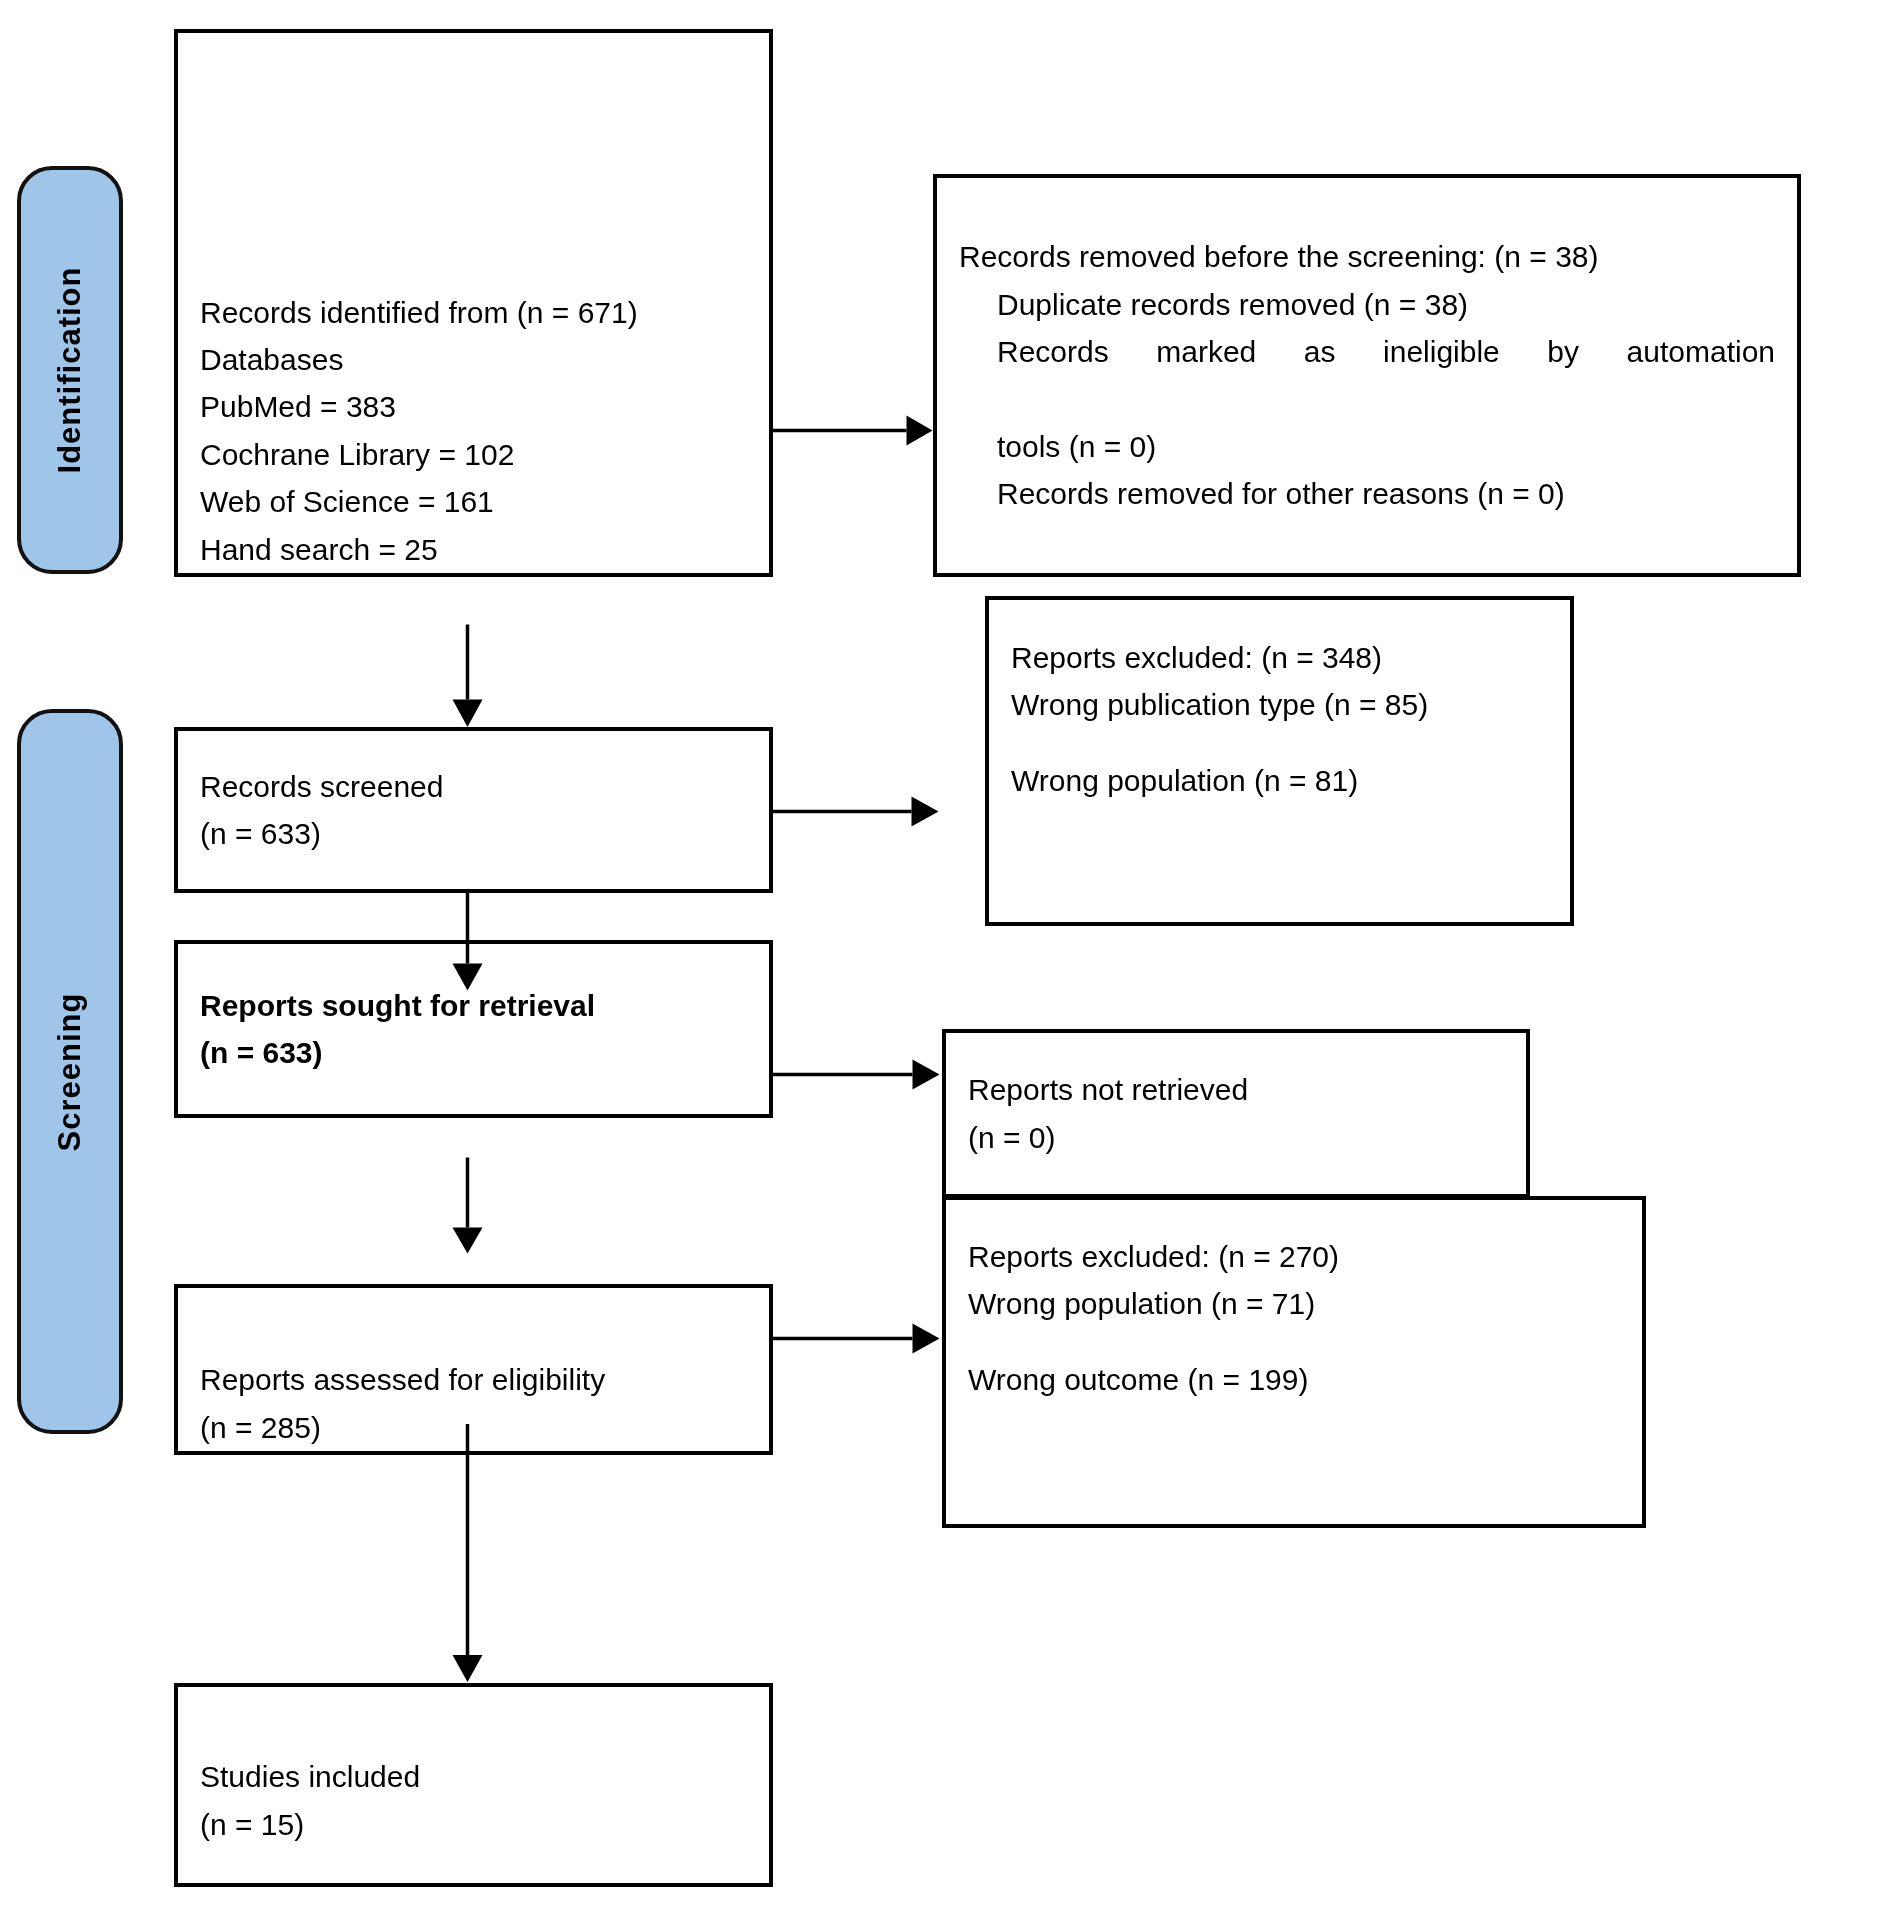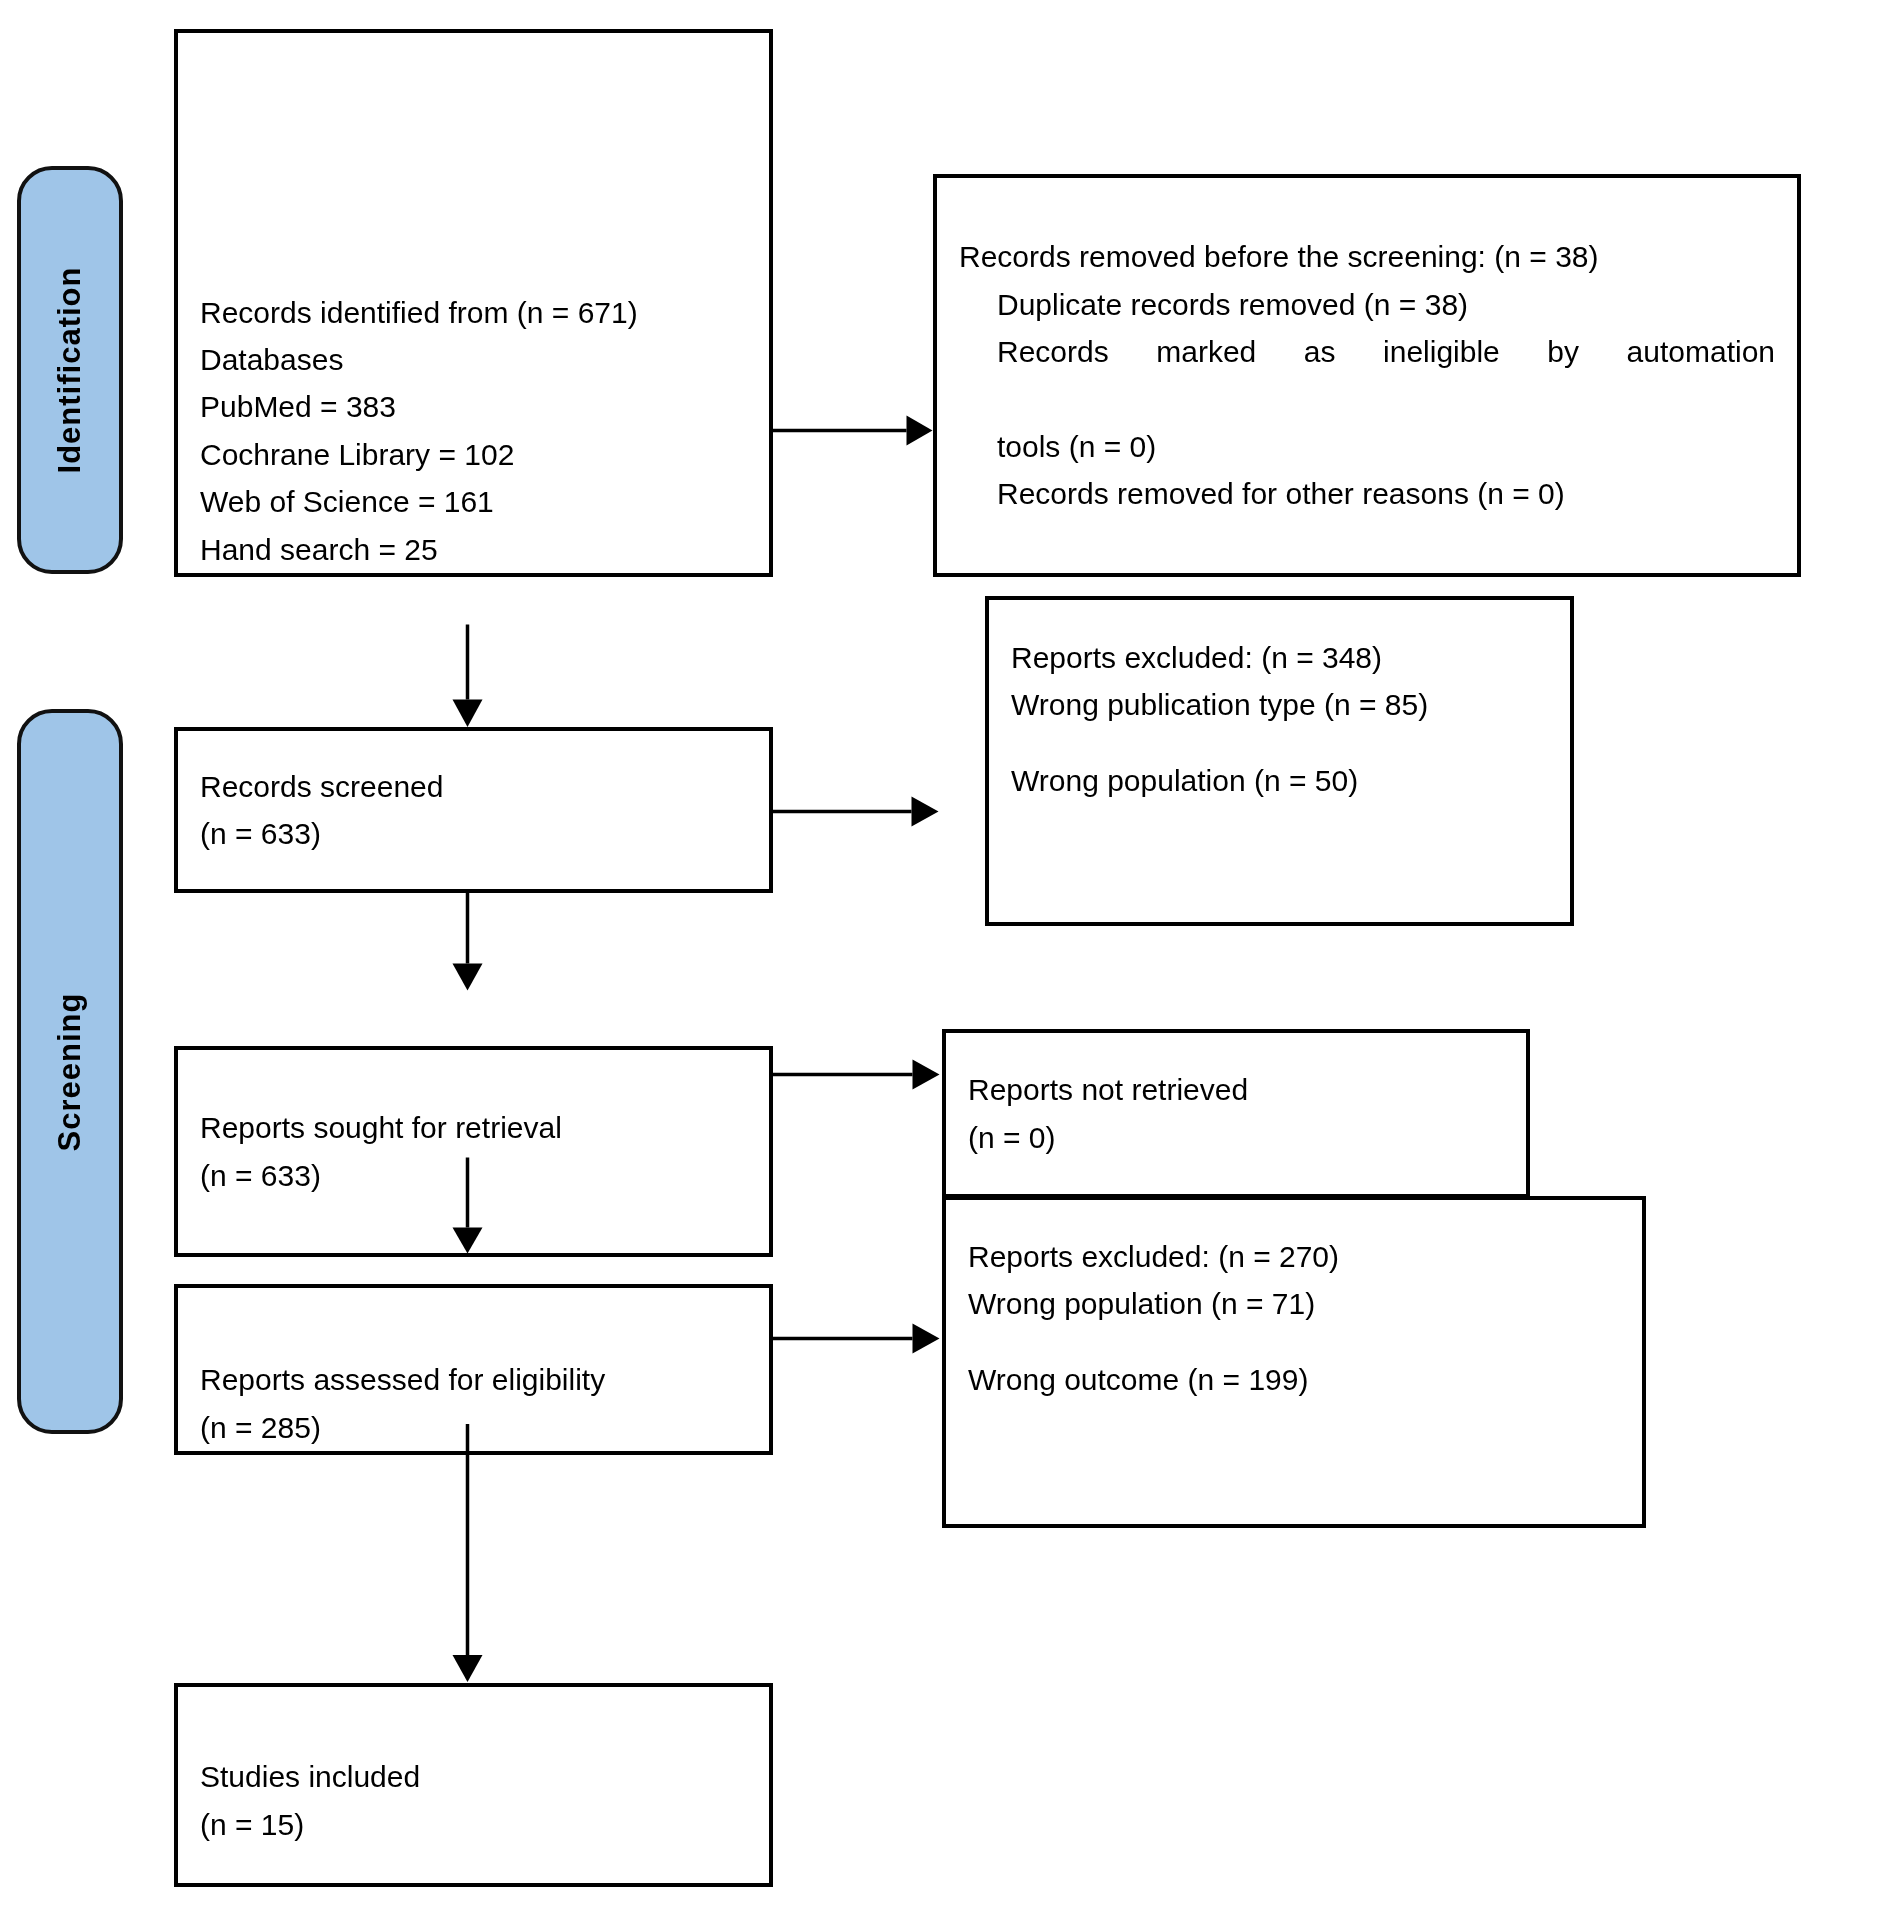--- a/index.html
+++ b/index.html
@@ -114,24 +114,24 @@
 
   <div class="flow-box" style="left:174px; top:727px; width:599px; height:166px;">
     <div class="line">Records screened</div>
     <div class="line">(n = 633)</div>
   </div>
 
   <div class="flow-box" style="left:941px; top:596px; width:589px; height:330px; justify-content:flex-start; padding-top:34px;margin-left:44px;">
     <div class="line">Reports excluded: (n = 348)</div>
     <div class="line">Wrong publication type (n = 85)</div>
     <div class="line blank"></div>
-    <div class="line">Wrong population (n = 50)</div>
-  </div>
-
-  <div class="flow-box" style="left:174px; top:1046px; width:599px; height:211px;">
+    <div class="line">Wrong population (n = 81)</div>
+  </div>
+
+  <div class="flow-box" style="left:174px; top:940px; width:599px; height:178px;font-weight:bold;">
     <div class="line">Reports sought for retrieval</div>
     <div class="line">(n = 633)</div>
   </div>
 
   <div class="flow-box" style="left:942px; top:981px; width:588px; height:169px;margin-top:48px;">
     <div class="line">Reports not retrieved</div>
     <div class="line">(n = 0)</div>
   </div>
 
   <div class="flow-box" style="left:174px; top:1284px; width:599px; height:171px;justify-content:flex-end;">

